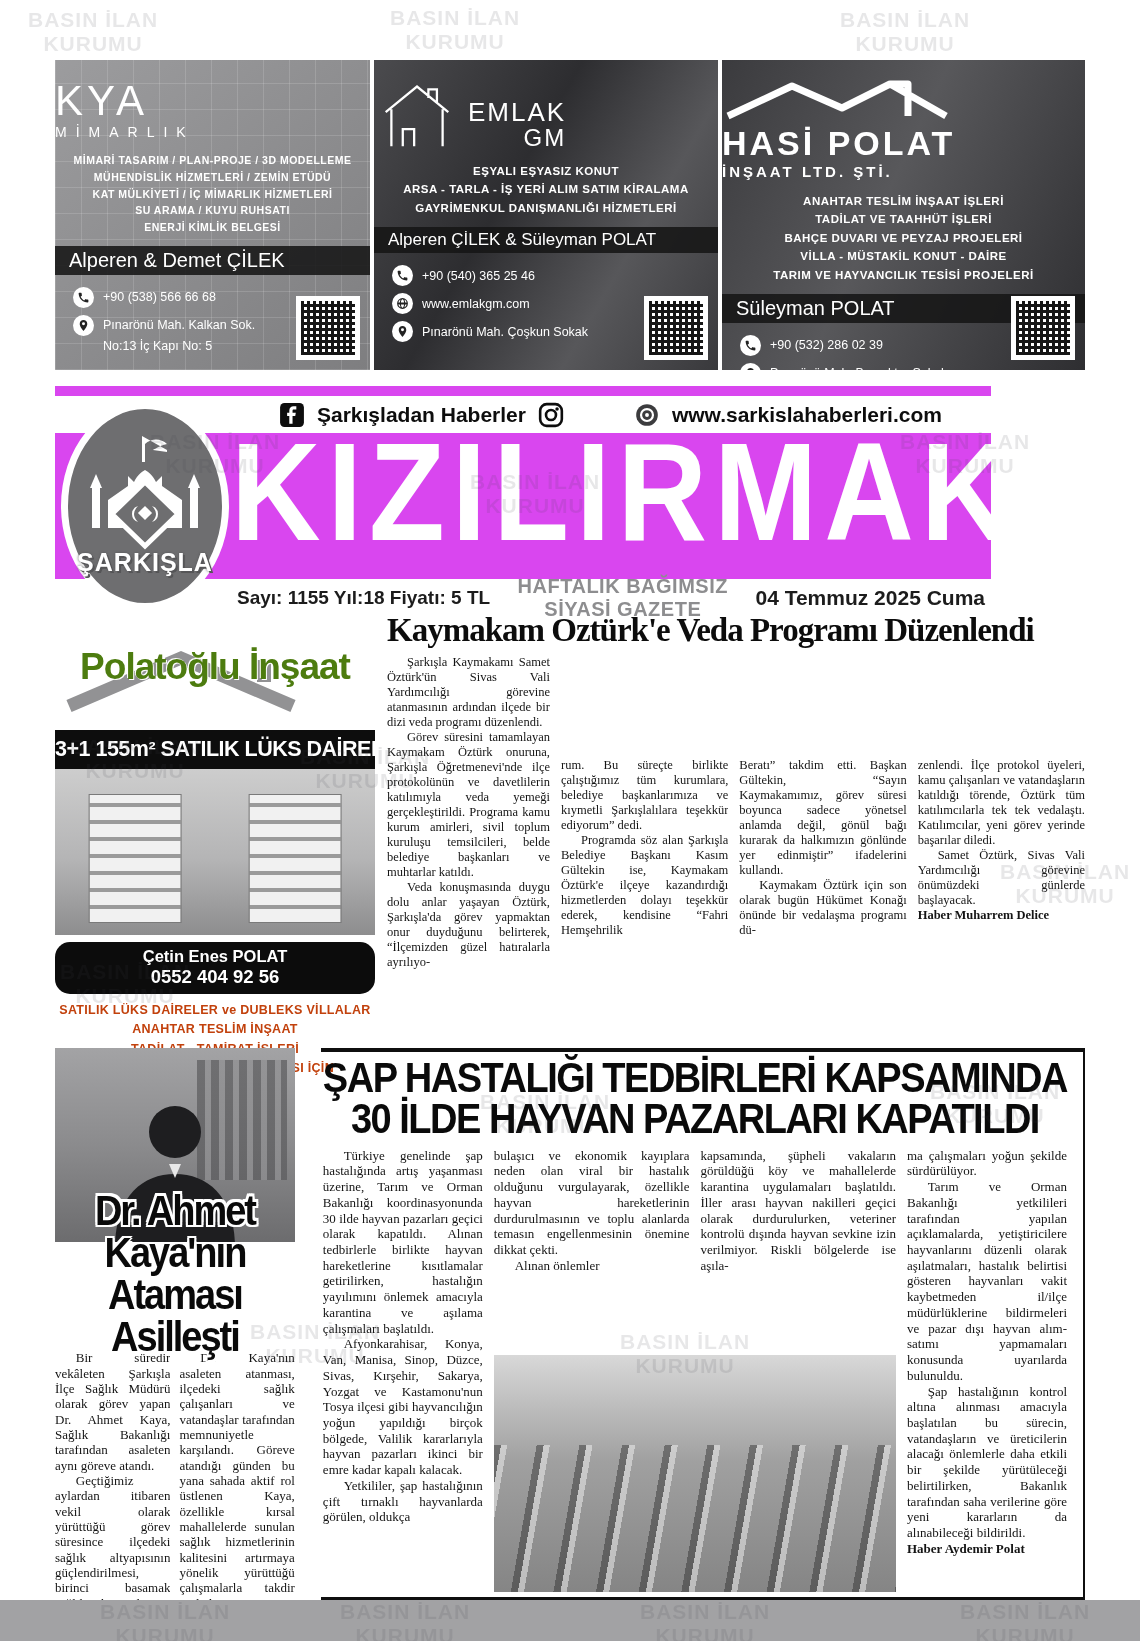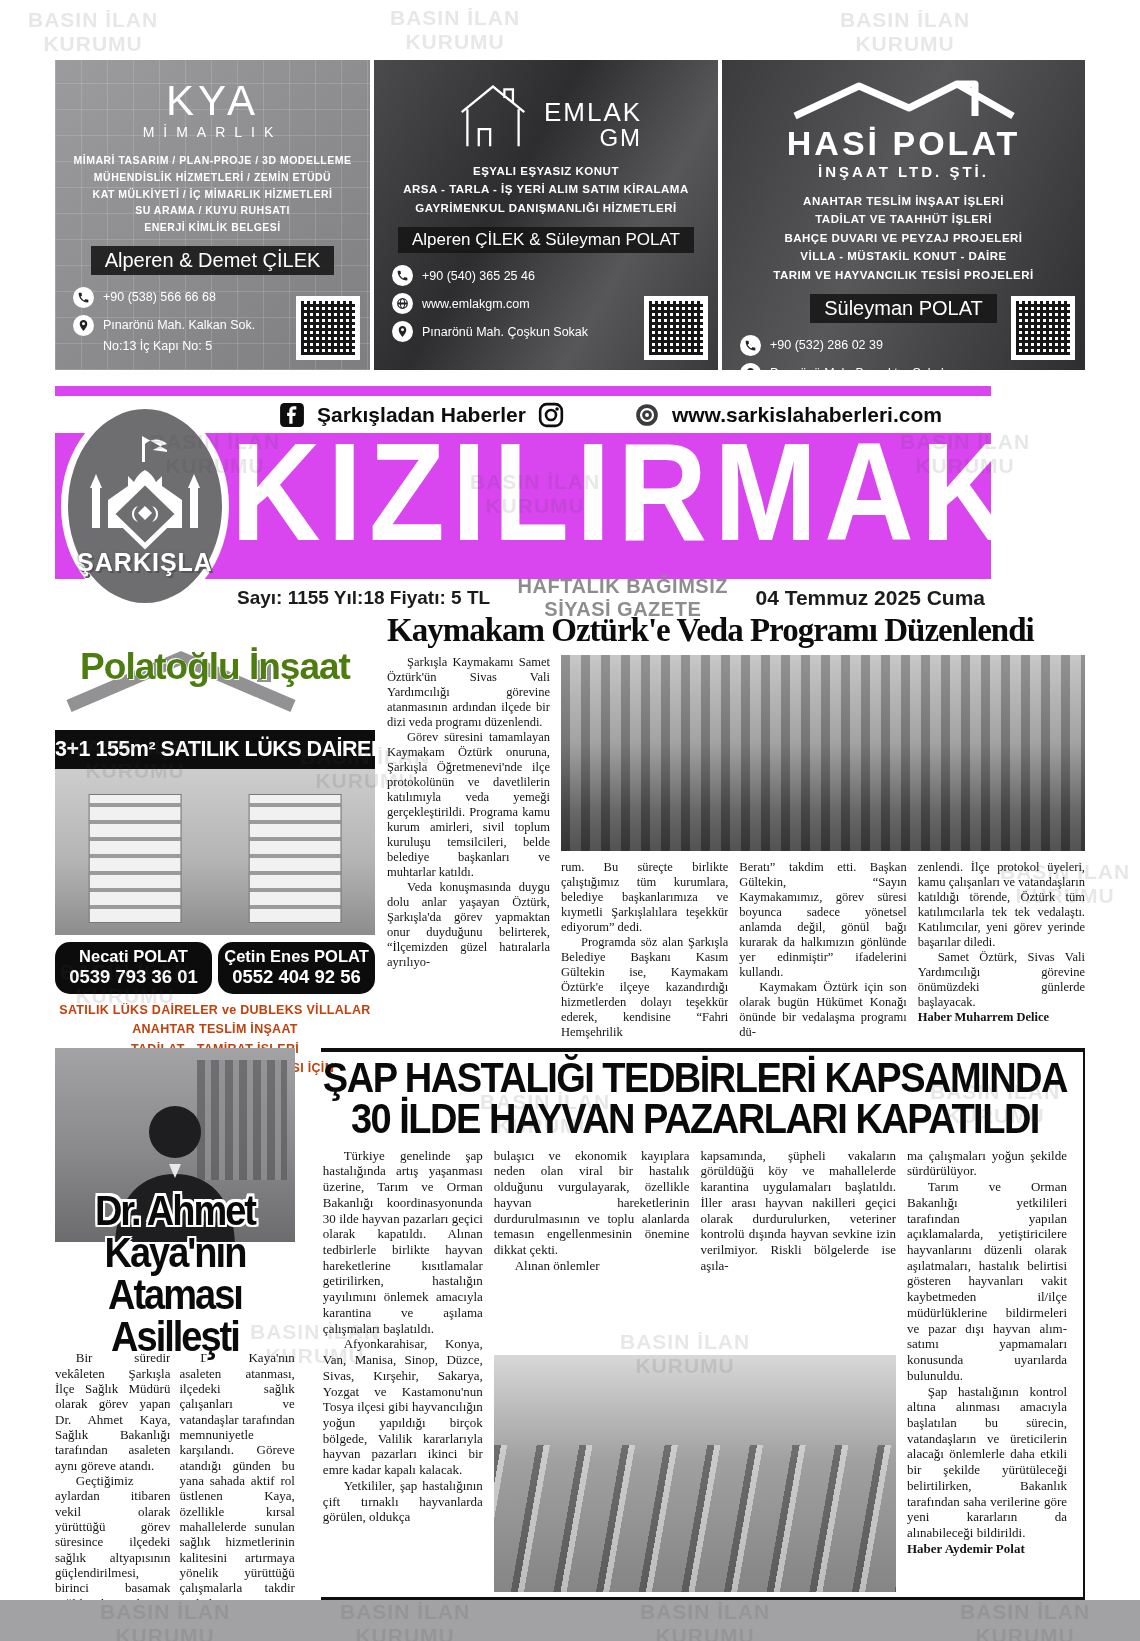--- a/index.html
+++ b/index.html
@@ -10,21 +10,21 @@
   
   .wm { position:absolute; font-family:"Liberation Sans", sans-serif; font-weight:bold;
         font-size:21px; color:#40404a; opacity:.12; letter-spacing:1px;
         white-space:pre-line; text-align:center; z-index:6; pointer-events:none; }
 
   
   .top-ads { position:absolute; left:55px; top:60px; width:1030px; height:310px;
              display:flex; gap:4px; }
   .ad { position:relative; color:#fff; overflow:hidden;
         font-family:"Liberation Sans", sans-serif; display:flex; flex-direction:column;
-        align-items:center; padding-top:14px; }
+        padding-top:14px; }
   .ad-kya { width:315px;
     background-image:
       repeating-linear-gradient(0deg, rgba(255,255,255,.14) 0 1px, transparent 1px 26px),
       repeating-linear-gradient(90deg, rgba(255,255,255,.14) 0 1px, transparent 1px 26px),
       linear-gradient(140deg,#9c9c9e,#7e7e80); }
   .ad-emlak { flex:1;
     background:linear-gradient(120deg,#4b4b4e 0%,#2d2d30 40%,#57575a 70%,#39393c 100%); }
   .ad-hasi { width:363px;
     background:linear-gradient(115deg,#3b3b3e,#58585b 45%,#2e2e31); }
 
@@ -112,21 +112,21 @@
 
   .veda { flex:1; position:relative; }
   .veda-headline { font-weight:bold; font-size:33px; letter-spacing:-1px;
       white-space:nowrap; color:#0c0c0c; line-height:1.1; }
   .veda-body { display:flex; gap:11px; margin-top:7px; height:385px; }
   .news p { margin:0; text-align:justify; text-indent:1.6em; color:#141414; }
   .news p.cont { text-indent:0; }
   .news p.byline { text-indent:0; font-weight:bold; font-family:"Liberation Serif", serif; }
   .veda-body p { font-size:12.5px; line-height:1.2; }
   .vcol1 { width:163px; overflow:hidden; }
-  .veda-right { flex:1; display:flex; flex-direction:column; }
+  .veda-right { flex:1; display:flex; flex-direction:row;align-items:center; }
   .veda-photo { height:196px; margin-bottom:9px;
       background-image:
         repeating-linear-gradient(90deg, rgba(28,28,28,.30) 0 9px, rgba(205,205,205,.14) 9px 20px),
         linear-gradient(#c6c6c6 0%,#9b9b9b 45%,#565656 80%,#3e3e3e 100%); }
   .veda-right-cols { display:flex; gap:11px; flex:1; }
   .veda-right-cols .vcol { flex:1; overflow:hidden; }
 
   
   .bottom-row { position:absolute; left:55px; top:1048px; width:1030px; height:552px;
                 display:flex; gap:12px; }
@@ -395,24 +395,20 @@
       <div class="pol-photos">
         <div class="pol-photo">
             <div class="building"></div>
           </div>
         <div class="pol-photo">
             <div class="building"></div>
           </div>
       </div>
       <div class="pol-contacts">
         <div class="pol-chip">
-          <div class="nm">Necati POLAT</div>
-          <div class="ph">0539 793 36 01</div>
-        </div>
-        <div class="pol-chip">
           <div class="nm">Çetin Enes POLAT</div>
           <div class="ph">0552 404 92 56</div>
         </div>
       </div>
       <div class="pol-footer">
         <div>SATILIK LÜKS DAİRELER ve DUBLEKS VİLLALAR</div>
         <div>ANAHTAR TESLİM İNŞAAT</div>
         <div>TADİLAT - TAMİRAT İŞLERİ</div>
         <div>PLAN - PROJE ve DAHA FAZLASI İÇİN</div>
       </div>

